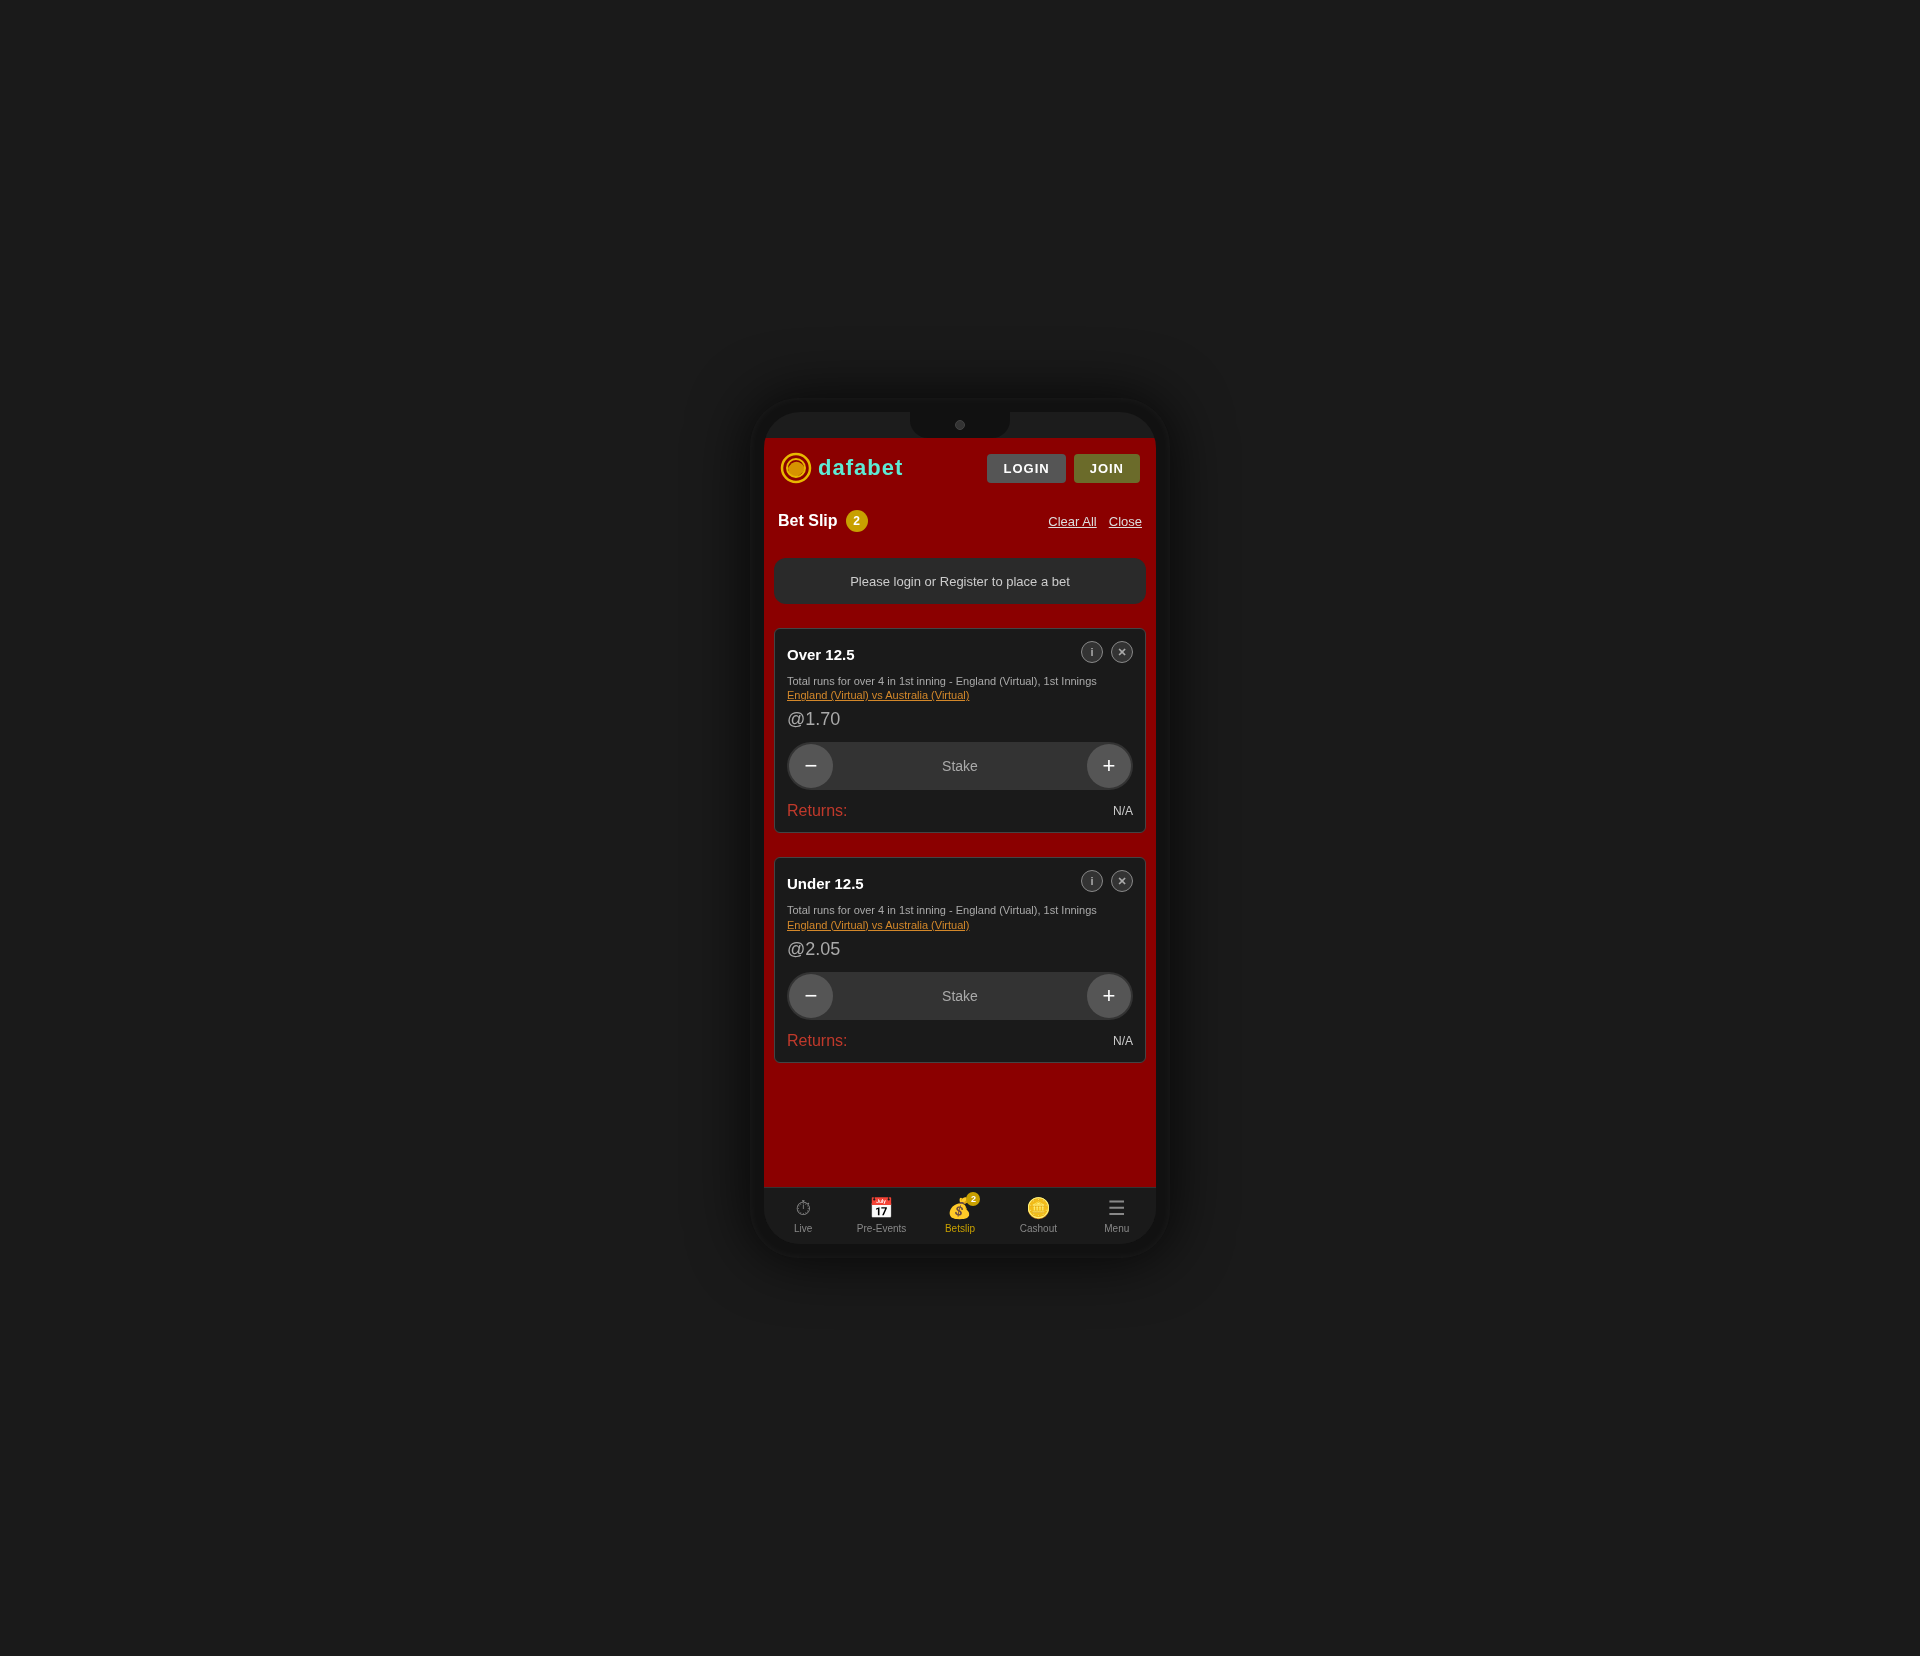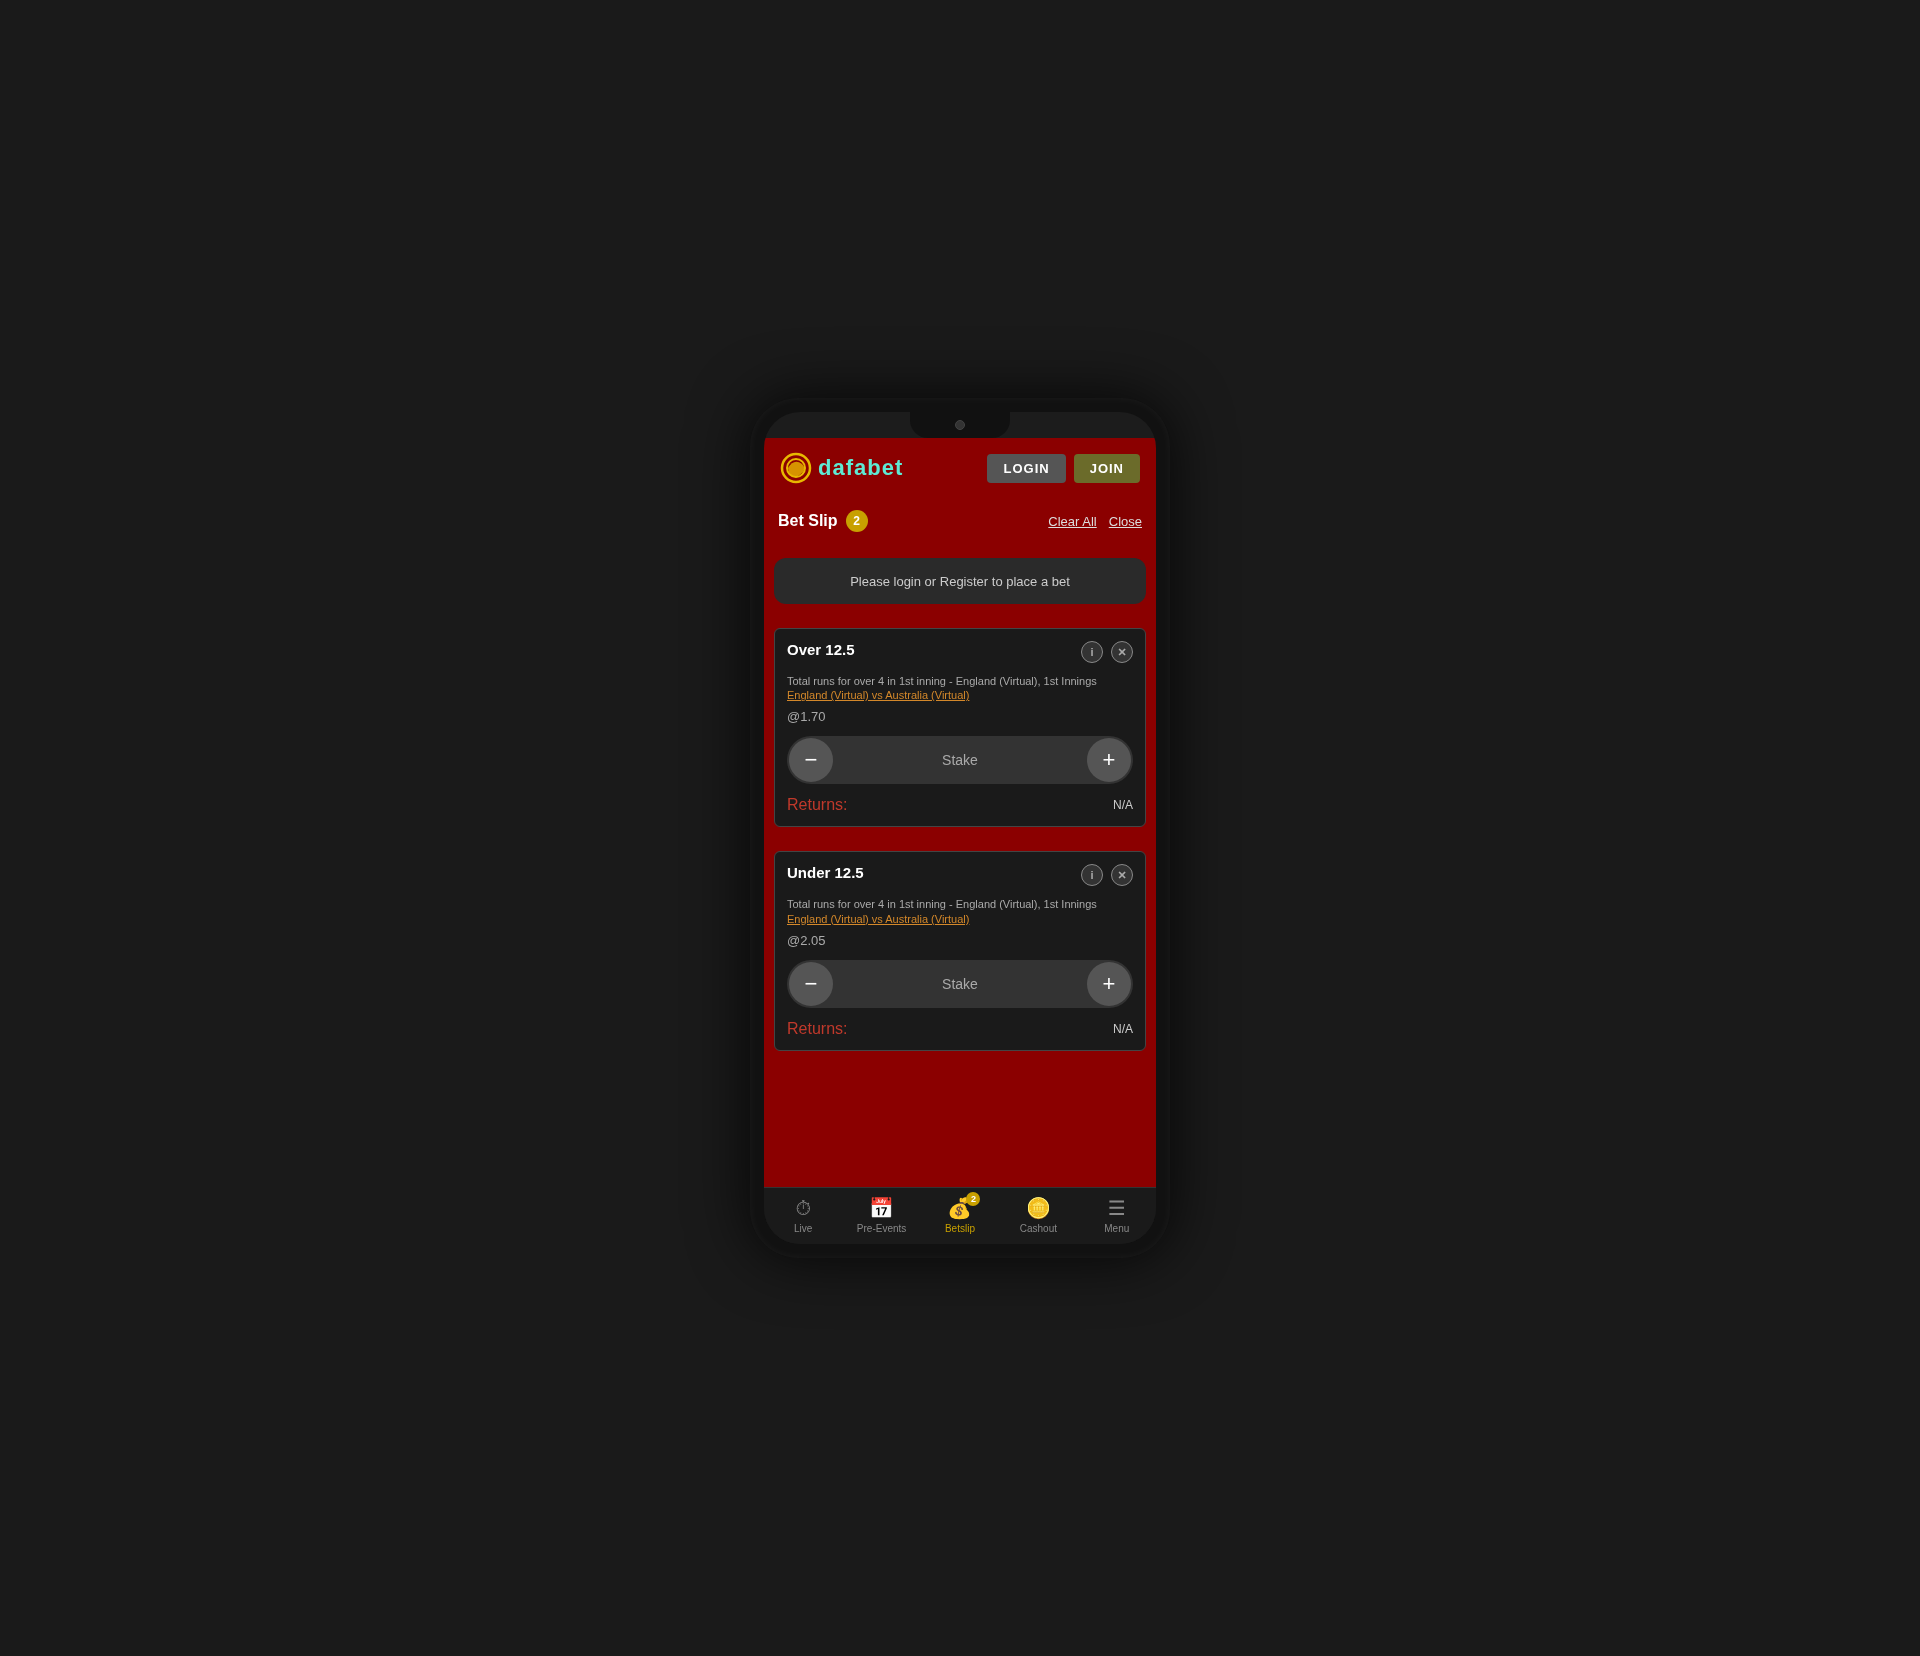--- a/index.html
+++ b/index.html
@@ -189,21 +189,21 @@
     .bet-card {
       background: #1a1a1a;
       border-radius: 6px;
       padding: 12px;
       margin-bottom: 8px;
       border: 1px solid #444;
     }
 
     .bet-card-header {
       display: flex;
-      align-items: flex-start;
+      align-items: flex-end;
       justify-content: space-between;
       margin-bottom: 8px;
     }
 
     .bet-title {
       color: white;
       font-size: 15px;
       font-weight: bold;
     }
 
@@ -242,21 +242,21 @@
       color: #d4882a;
       font-size: 11px;
       text-decoration: underline;
       display: block;
       margin-bottom: 8px;
       cursor: pointer;
     }
 
     .bet-odds {
       color: #aaa;
-      font-size: 13px;
+      font-size: 18px;
       margin-bottom: 12px;
     }
 
     
     .stake-control {
       background: #333;
       border-radius: 24px;
       display: flex;
       align-items: center;
       justify-content: space-between;

